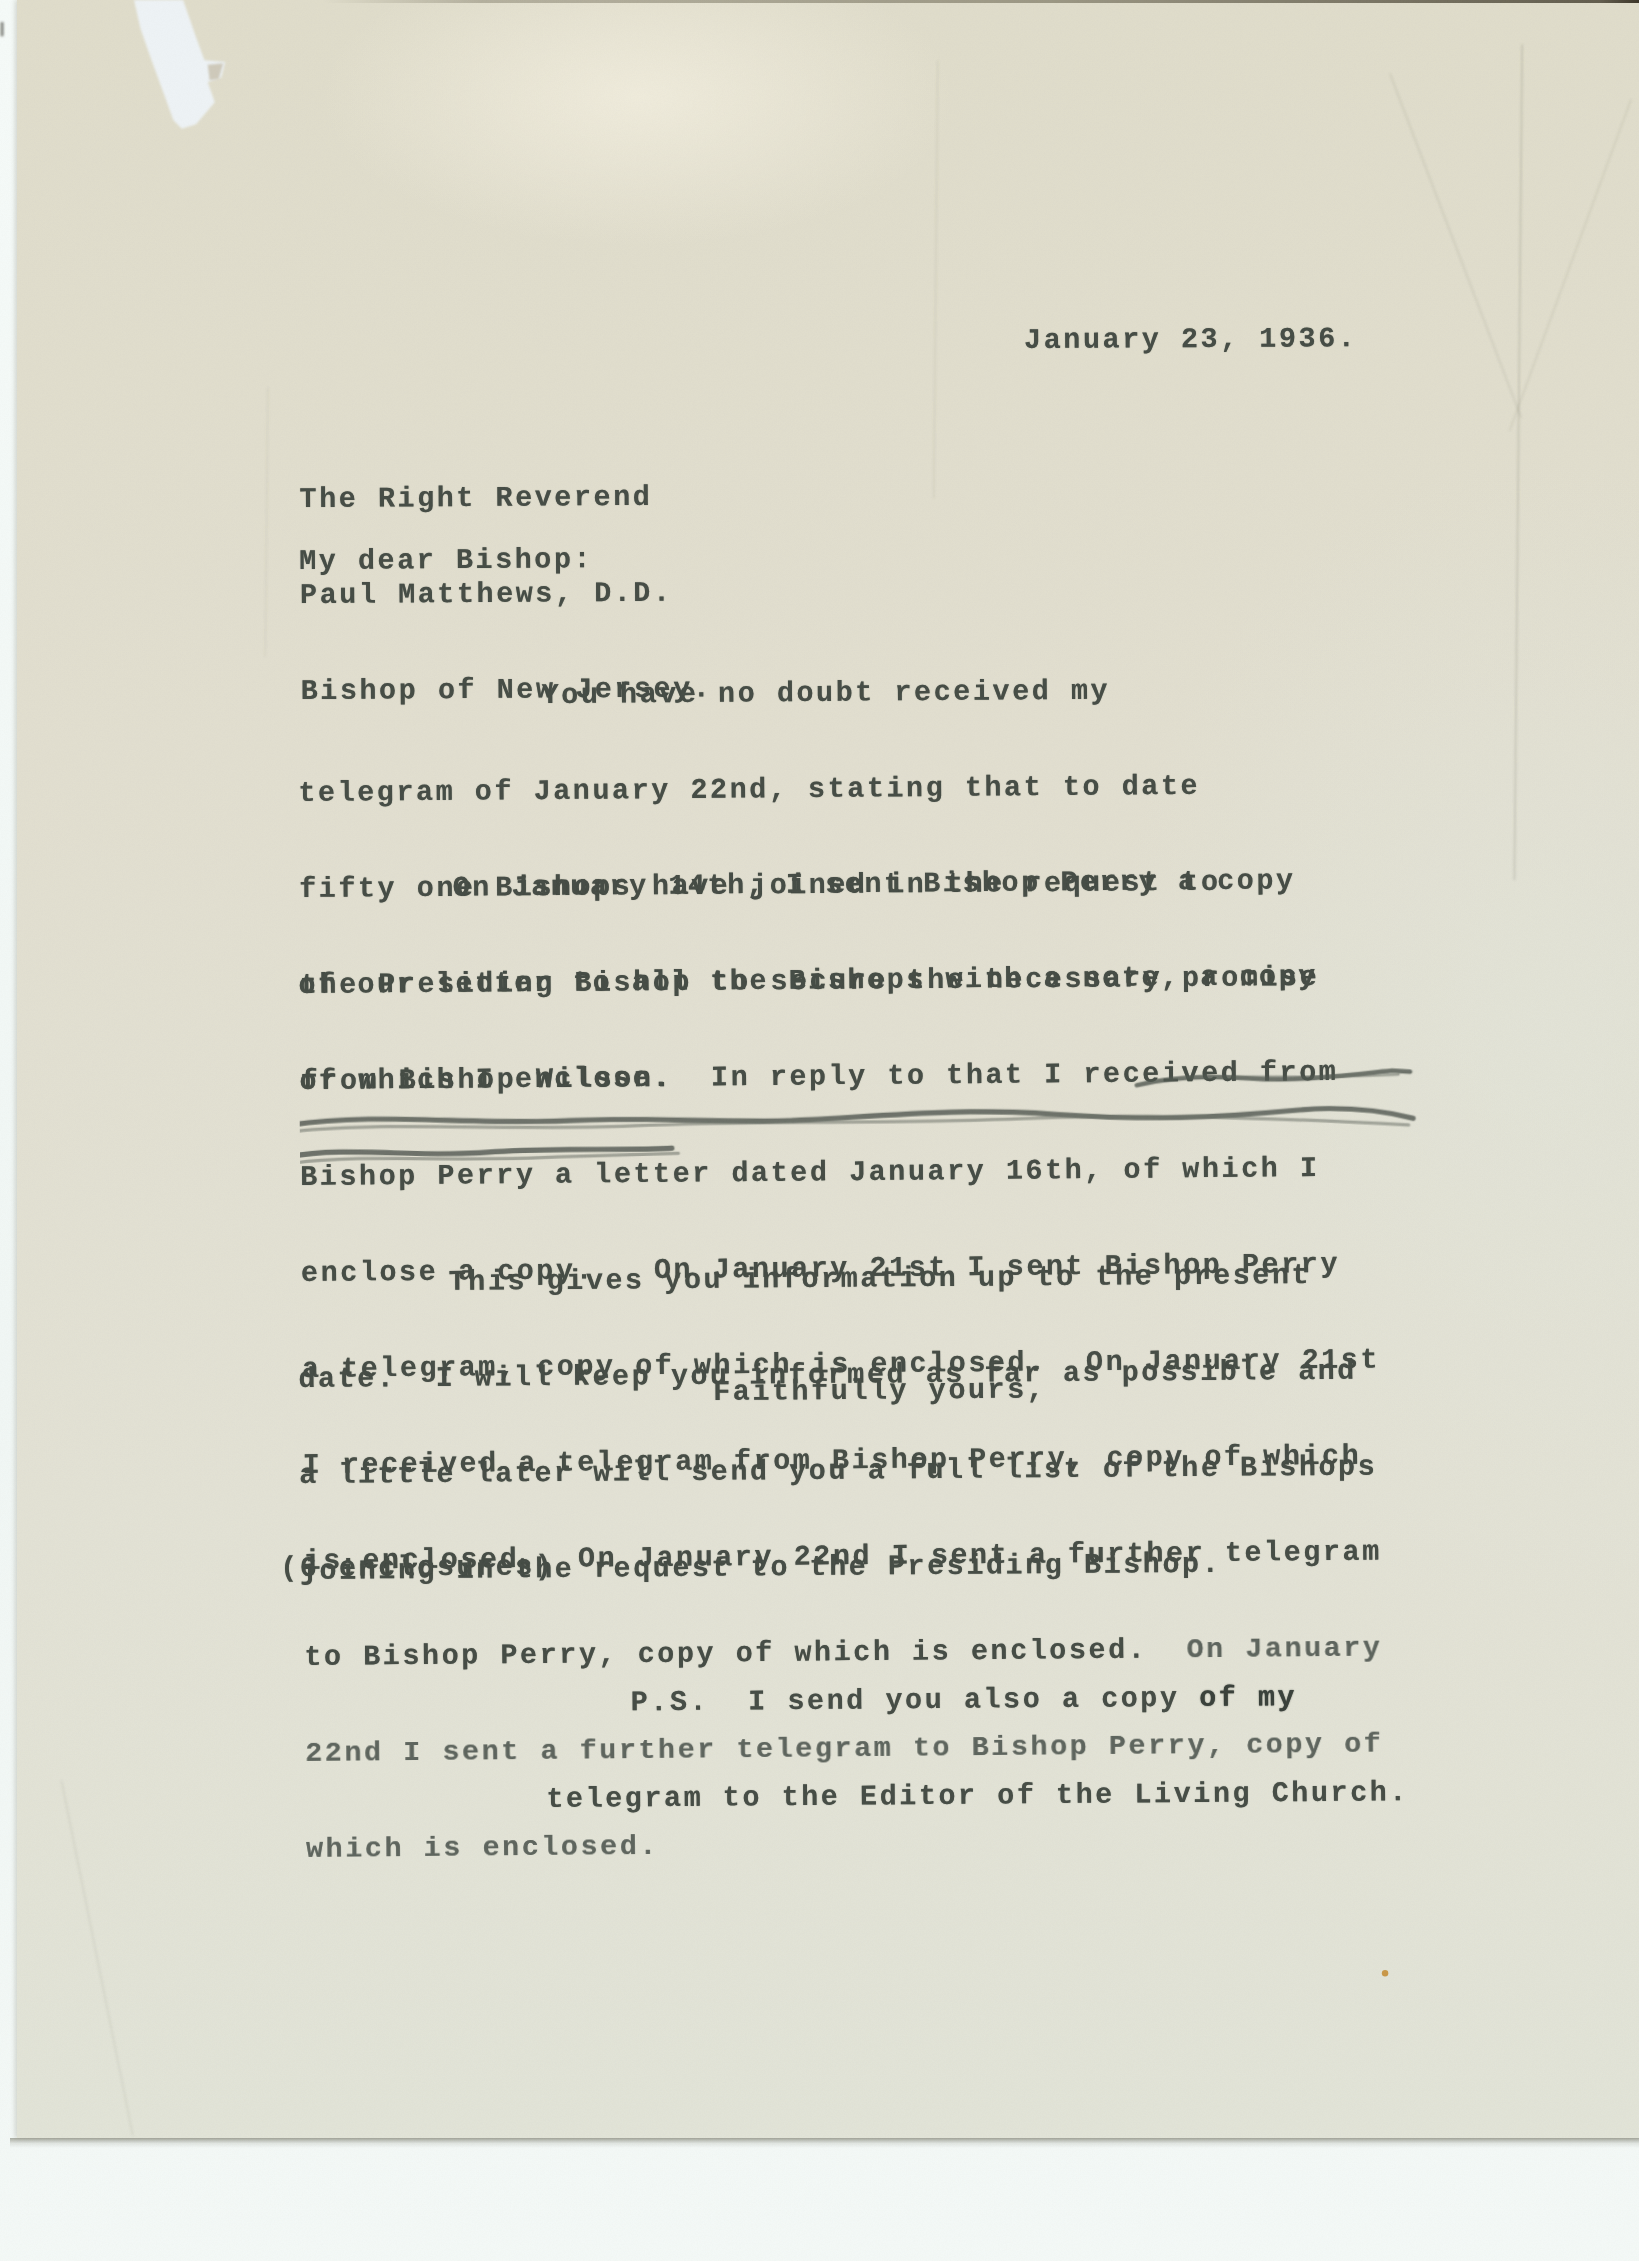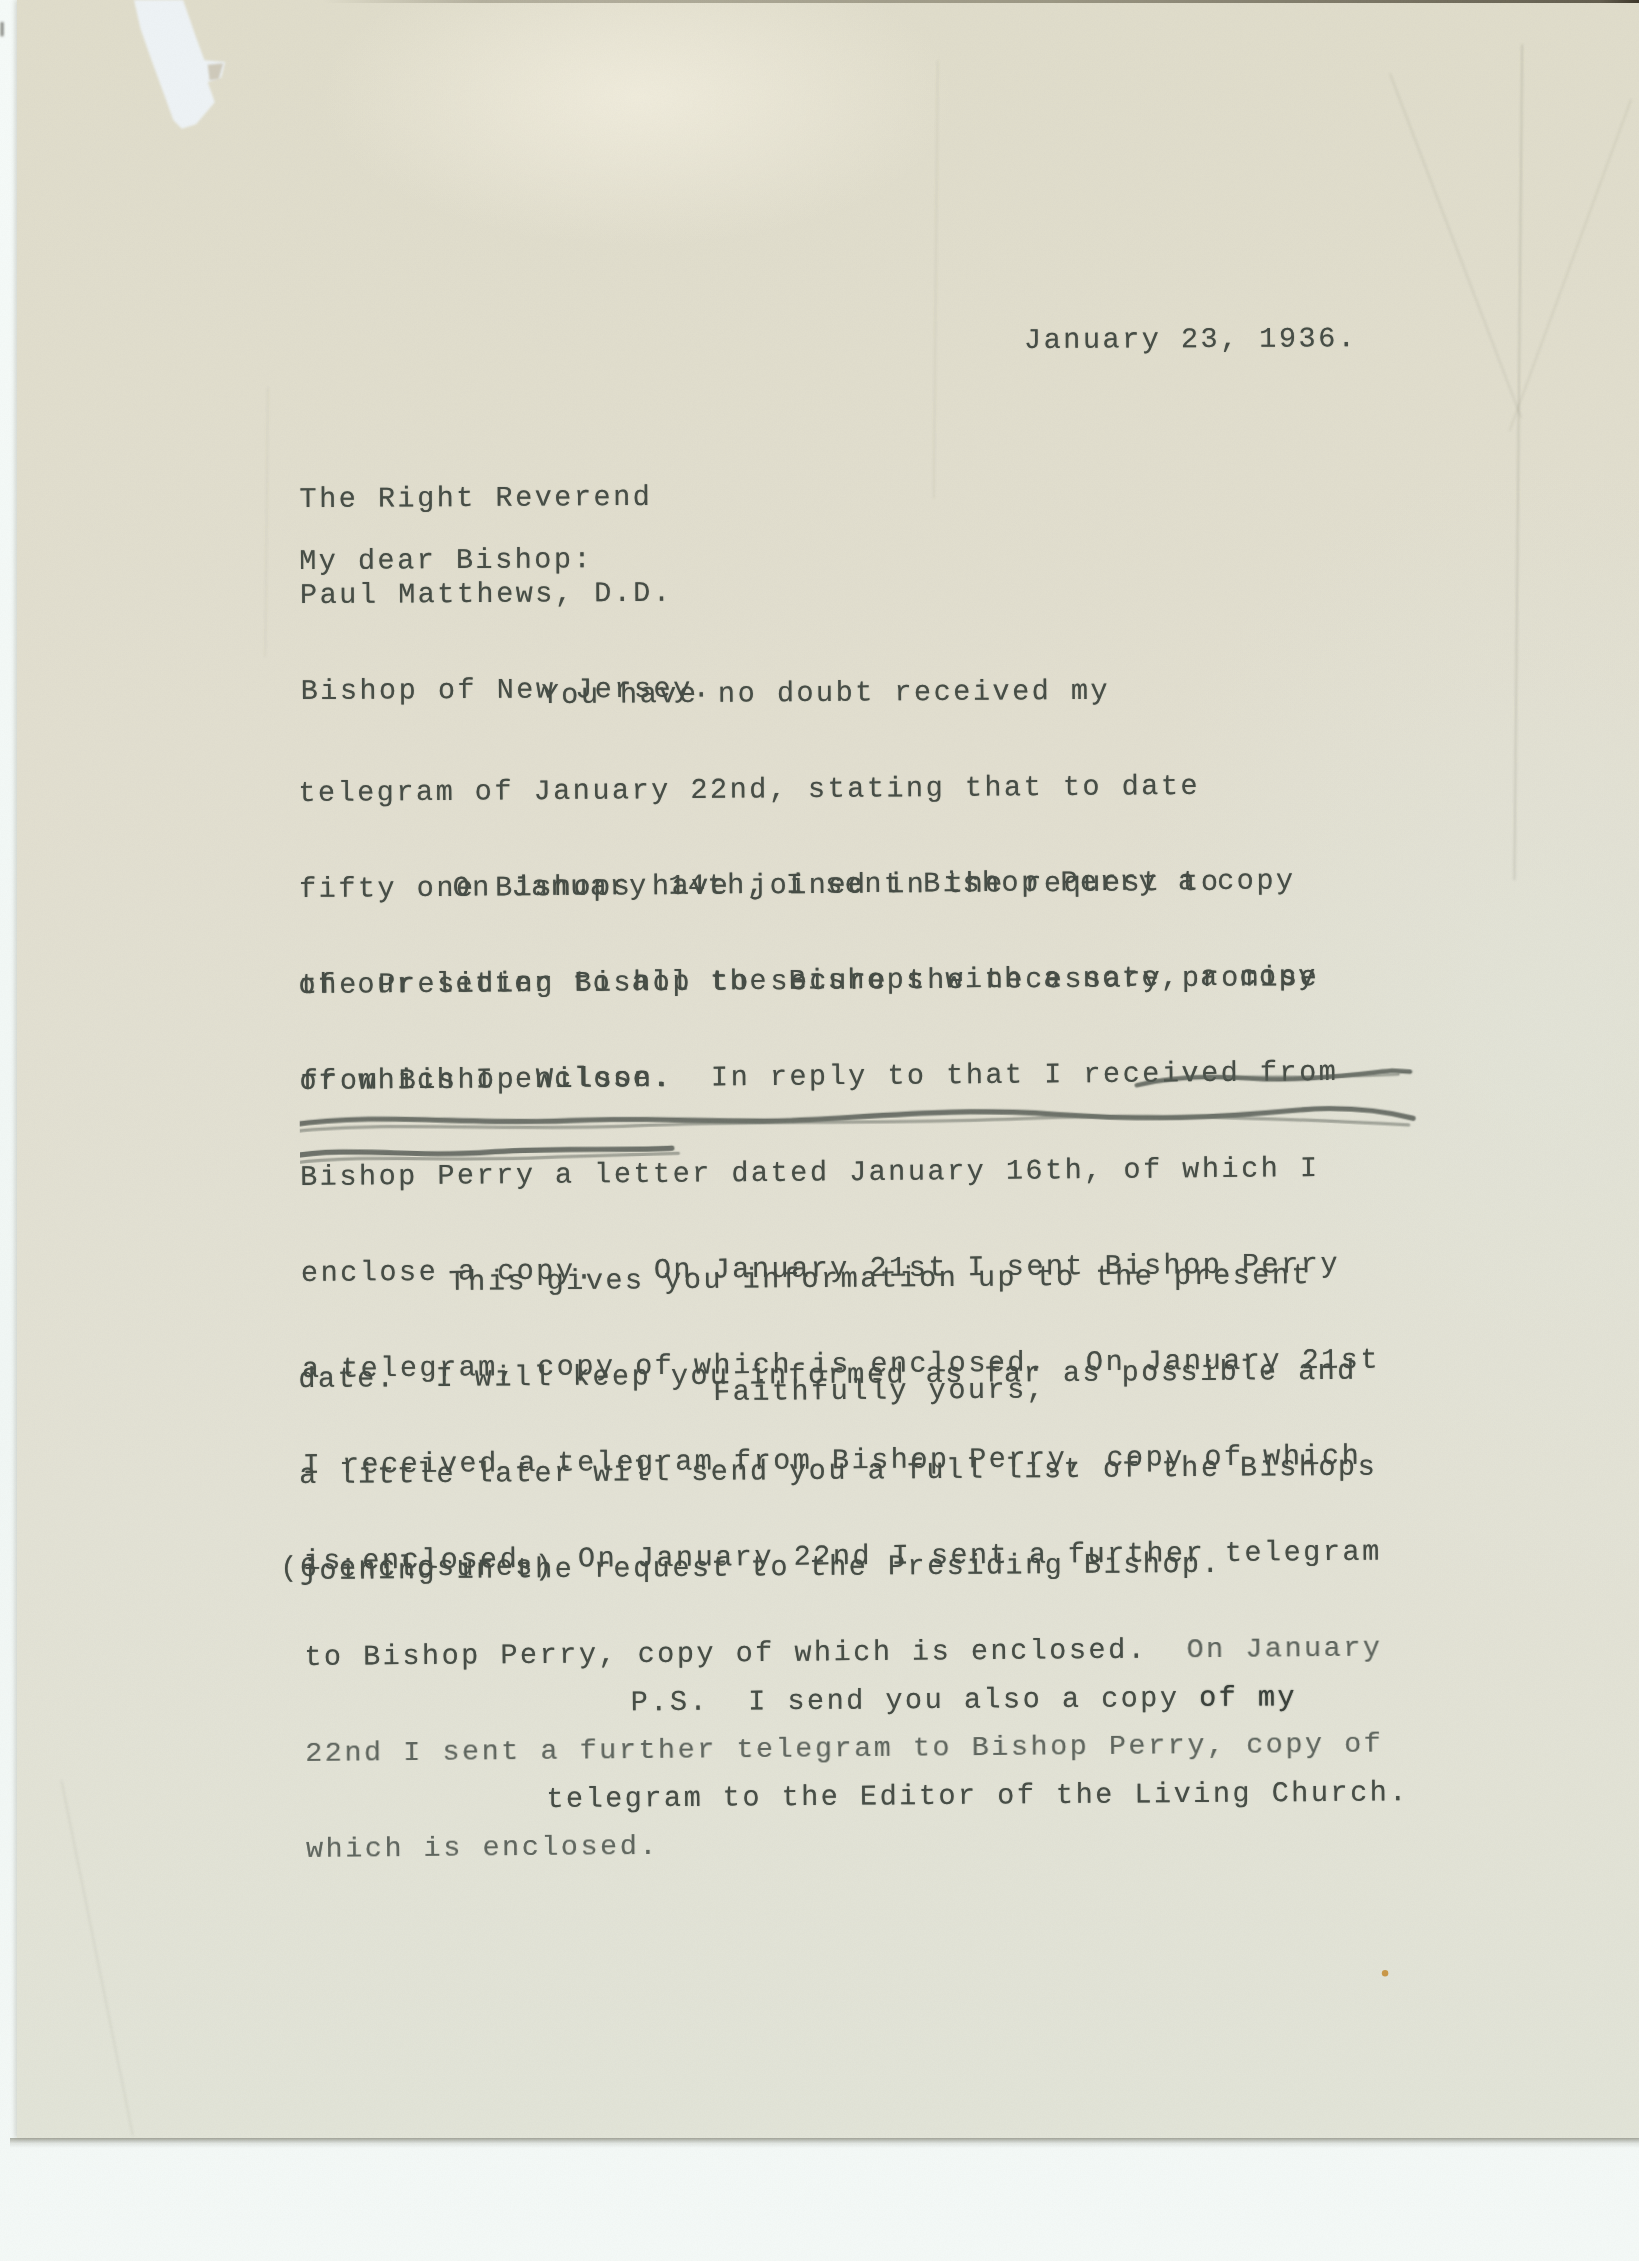--- a/index.html
+++ b/index.html
@@ -28,20 +28,21 @@
   .bottom-shadow{
     position:absolute;left:10.3px;top:2138px;width:1629px;height:10.3px;
     background:linear-gradient(180deg,rgba(96,96,78,0.5) 0%,rgba(96,96,78,0.12) 55%,rgba(96,96,78,0) 100%);
   }
   
   .text-layer{
     position:absolute;left:0;top:0;width:1640px;height:2261px;
     font-size:28.5px;line-height:32px;letter-spacing:2.5px;
     color:var(--ink,#454c45);
     text-shadow:0 0 1px rgba(62,70,62,0.55);
+    font-weight:bold;
   }
   .block{position:absolute;white-space:pre;}
   .line{height:32px;white-space:pre;}
   .tilt-a{transform:rotate(-0.30deg);transform-origin:0 0;}
   .tilt-b{transform:rotate(-0.35deg);transform-origin:0 0;}
   .tilt-c{transform:rotate(-0.45deg);transform-origin:0 0;}
   .tilt-d{transform:rotate(-0.50deg);transform-origin:0 0;}
   .date-line{left:1024px;top:325px;}
   .recipient{left:299px;top:420px;}
   .salutation{left:299px;top:546px;}

